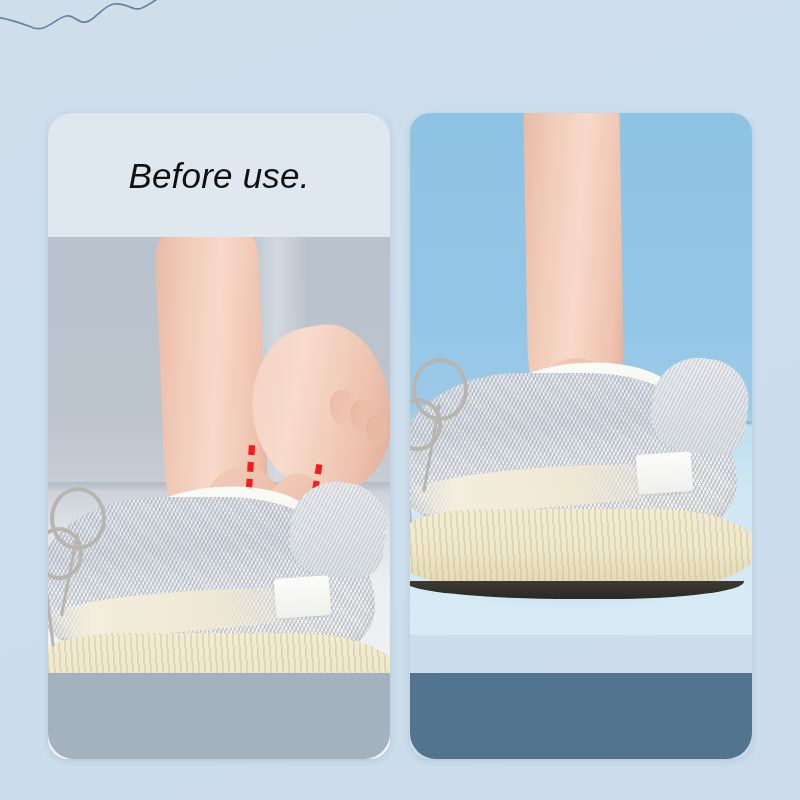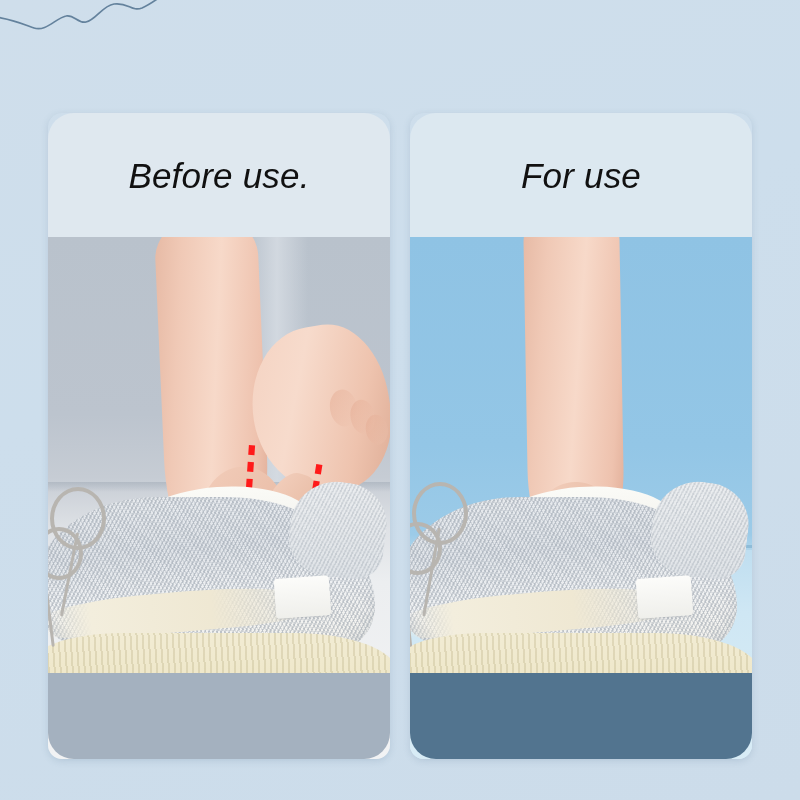--- a/index.html
+++ b/index.html
@@ -34,21 +34,21 @@
     pointer-events: none;
     opacity: .85;
   }
 
   
   .card {
     position: absolute;
     top: 113px;
     width: 342px;
     height: 646px;
-    border-radius: 14px;
+    border-radius: 20px;
     overflow: hidden;
     box-shadow: 0 2px 7px rgba(90,120,150,.20);
   }
   .card.left  { left: 48px; }
   .card.right { left: 410px; }
 
   .card-header {
     position: relative;
     height: 124px;
     background: #dfe8ef;
@@ -382,23 +382,20 @@
           <div class="lace-tail" style="left:5%;top:30%;height:38%;transform:rotate(-7deg);"></div>
         </div>
       </div>
     </div>
 
     <div class="card-footer"></div>
   </div>
 
   <div class="card right">
 
-    <div class="card-header">
-      <div class="card-title">For use</div>
-    </div>
 
     <div class="card-photo">
       <div class="photo-r">
         <div class="floorshade"></div>
         <div class="floorline"></div>
         <div class="floorshadow"></div>
 
         <div class="leg leg-r"></div>
         <div class="heel-r"></div>
 

